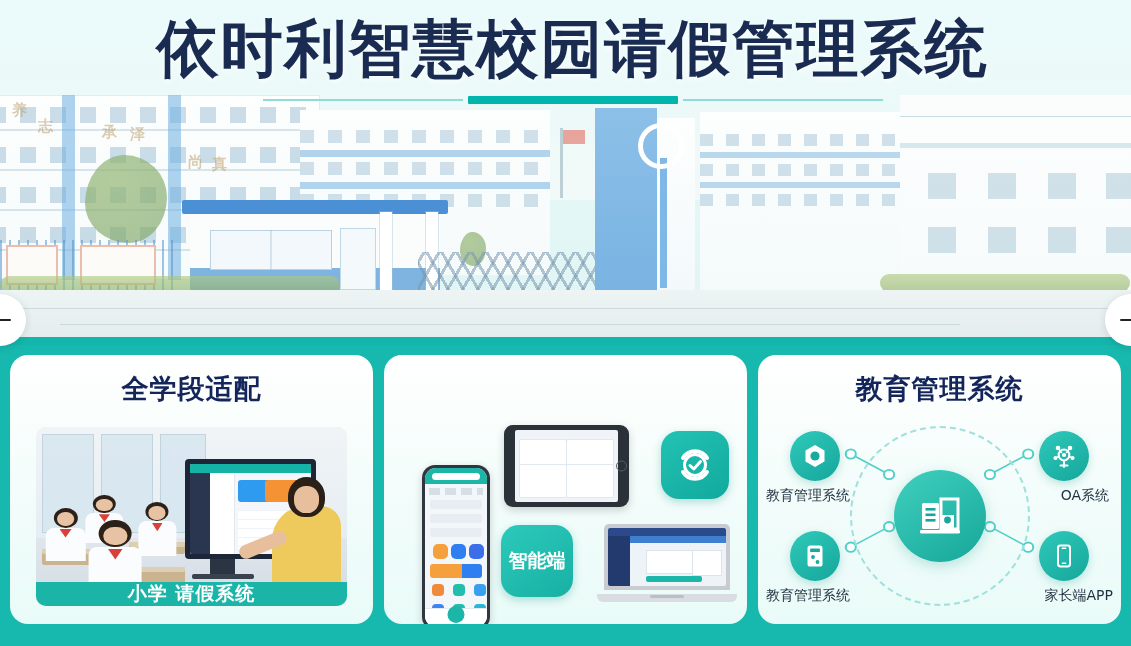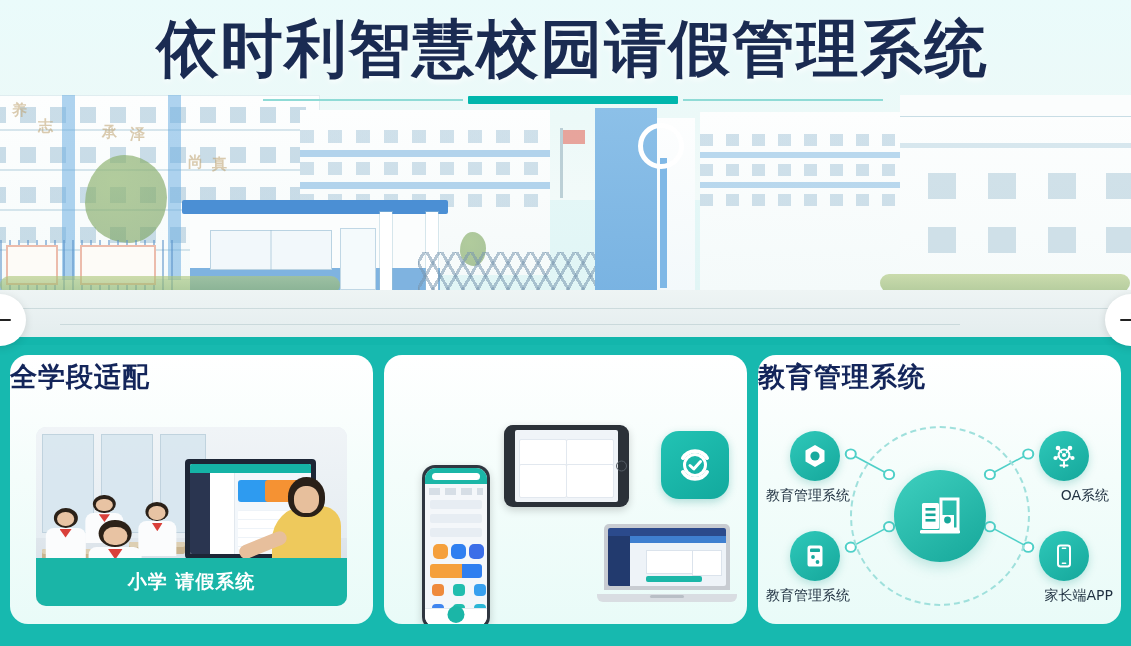--- a/index.html
+++ b/index.html
@@ -106,22 +106,22 @@
     box-shadow:0 2px 8px rgba(0,0,0,.12);z-index:20;display:flex;align-items:center;justify-content:center;}
   .navbtn.left{left:-26px;top:294px;}
   .navbtn.right{left:1105px;top:294px;}
   .navbtn svg{display:block;}
 
   
   .cards{position:absolute;left:0;top:345px;width:1131px;height:301px;
     background:#17b9af;display:flex;gap:11px;padding:0 10px;box-sizing:border-box;z-index:5;}
   .card{flex:1;background:linear-gradient(180deg,#ffffff 0%,#f4fdfb 45%,#e9fbf8 100%);
     border-radius:18px;position:relative;overflow:hidden;margin-top:10px;margin-bottom:22px;}
-  .card-title{font-size:27px;font-weight:bold;color:#13255a;
-    font-family:Liberation Mono, monospace;padding-top:4px;letter-spacing:1px;}
+  .card-title{text-align:center;font-size:27px;font-weight:bold;color:#13255a;
+    font-family:Liberation Mono, monospace;padding-top:16px;letter-spacing:1px;}
 
   
   .photo{position:absolute;left:26px;top:72px;right:26px;bottom:18px;border-radius:10px;overflow:hidden;
     background:linear-gradient(180deg,#e7edf2 0%,#dfe7ee 100%);}
   .cls-wall{position:absolute;left:0;top:0;width:100%;height:62%;
     background:linear-gradient(180deg,#f0f4f7 0%,#e6edf2 100%);}
   .cls-win{position:absolute;top:4%;height:54%;background:rgba(214,229,238,.85);
     border:1px solid rgba(185,205,218,.8);}
   .cls-floor{position:absolute;left:0;bottom:0;width:100%;height:38%;
     background:linear-gradient(180deg,#dfe6ec 0%,#d3dce4 100%);}
@@ -144,21 +144,21 @@
   .kid .body{position:absolute;left:50%;transform:translateX(-50%);border-radius:8px 8px 0 0;background:#fbfcfd;}
   .kid .tie{position:absolute;left:50%;transform:translateX(-50%);background:#d9403a;}
   .desk{position:absolute;background:#c9b48f;border-radius:2px;}
   .desk .top{position:absolute;left:0;top:0;width:100%;height:5px;background:#ddcfb3;border-radius:2px;}
   .teacher-body{position:absolute;right:2%;bottom:4%;width:22%;height:52%;background:#eec95c;
     border-radius:34px 20px 0 0;}
   .teacher-head{position:absolute;right:7%;bottom:50%;width:12%;height:22%;background:#2a2018;border-radius:50% 50% 45% 45%;}
   .teacher-face{position:absolute;right:9%;bottom:52%;width:8%;height:15%;background:#e7bf9c;border-radius:46%;}
   .teacher-arm{position:absolute;right:19%;bottom:30%;width:16%;height:8%;background:#e7bf9c;
     border-radius:8px;transform:rotate(-22deg);}
-  .caption{position:absolute;left:0;right:0;bottom:0;height:48px;background:#1ab5a7;
+  .caption{position:absolute;left:0;right:0;bottom:0;height:24px;background:#1ab5a7;
     display:flex;align-items:center;justify-content:center;color:#ffffff;font-size:19px;font-weight:bold;
     font-family:"DejaVu Sans","Liberation Sans",sans-serif;letter-spacing:1px;}
 
   
   .c2{position:absolute;left:0;top:58px;right:0;bottom:8px;}
   .phone{position:absolute;left:38px;top:52px;width:68px;height:165px;background:#2f3640;
     border-radius:13px;padding:3px;box-sizing:border-box;box-shadow:0 3px 8px rgba(0,0,0,.18);}
   .phone-scr{width:100%;height:100%;background:#f4f7fa;border-radius:11px;overflow:hidden;position:relative;}
   .ph-top{position:absolute;left:0;top:0;width:100%;height:16px;background:#1bb6a7;}
   .ph-search{position:absolute;left:7px;top:5px;right:7px;height:7px;background:#fff;border-radius:4px;}
@@ -449,20 +449,21 @@
 
         <div class="appicon">
           <svg width="40" height="40" viewBox="0 0 40 40">
             <path d="M8 13 A14 14 0 0 1 32 13" fill="none" stroke="#fff" stroke-width="4" stroke-linecap="round"></path>
             <path d="M8 27 A14 14 0 0 0 32 27" fill="none" stroke="#fff" stroke-width="4" stroke-linecap="round"></path>
             <circle cx="20" cy="20" r="10.5" fill="none" stroke="#fff" stroke-width="3"></circle>
             <path d="M15 20.5 L18.8 24 L25.5 16.5" fill="none" stroke="#fff" stroke-width="3" stroke-linecap="round" stroke-linejoin="round"></path>
           </svg>
         </div>
 
+        <div class="smart">智能端</div>
 
         <div class="laptop">
           <div class="lap-lid">
             <div class="lap-scr">
               <div class="lap-top"></div>
               <div class="lap-side"></div>
               <div class="lap-tab"></div>
               <div class="lap-form"></div>
               <div class="lap-right"></div>
               <div class="lap-btn"></div>

